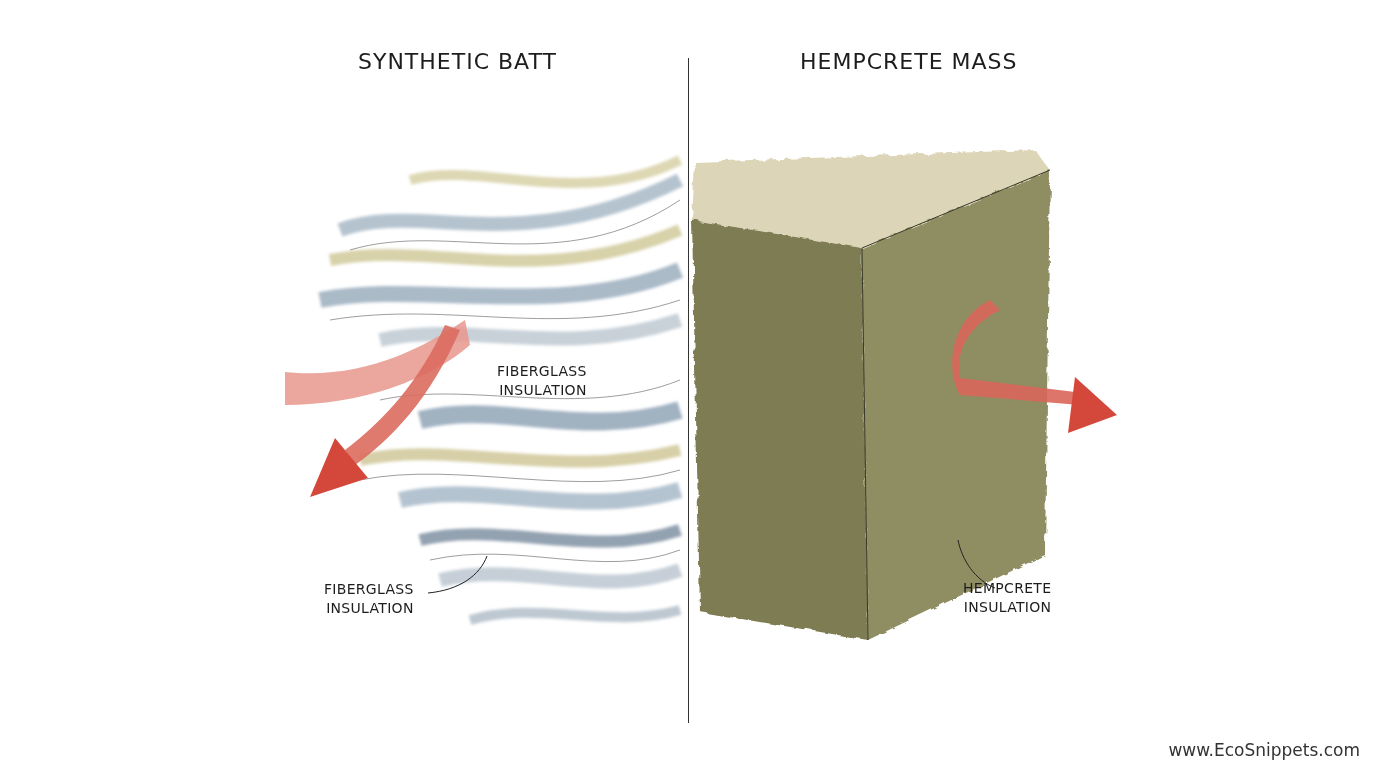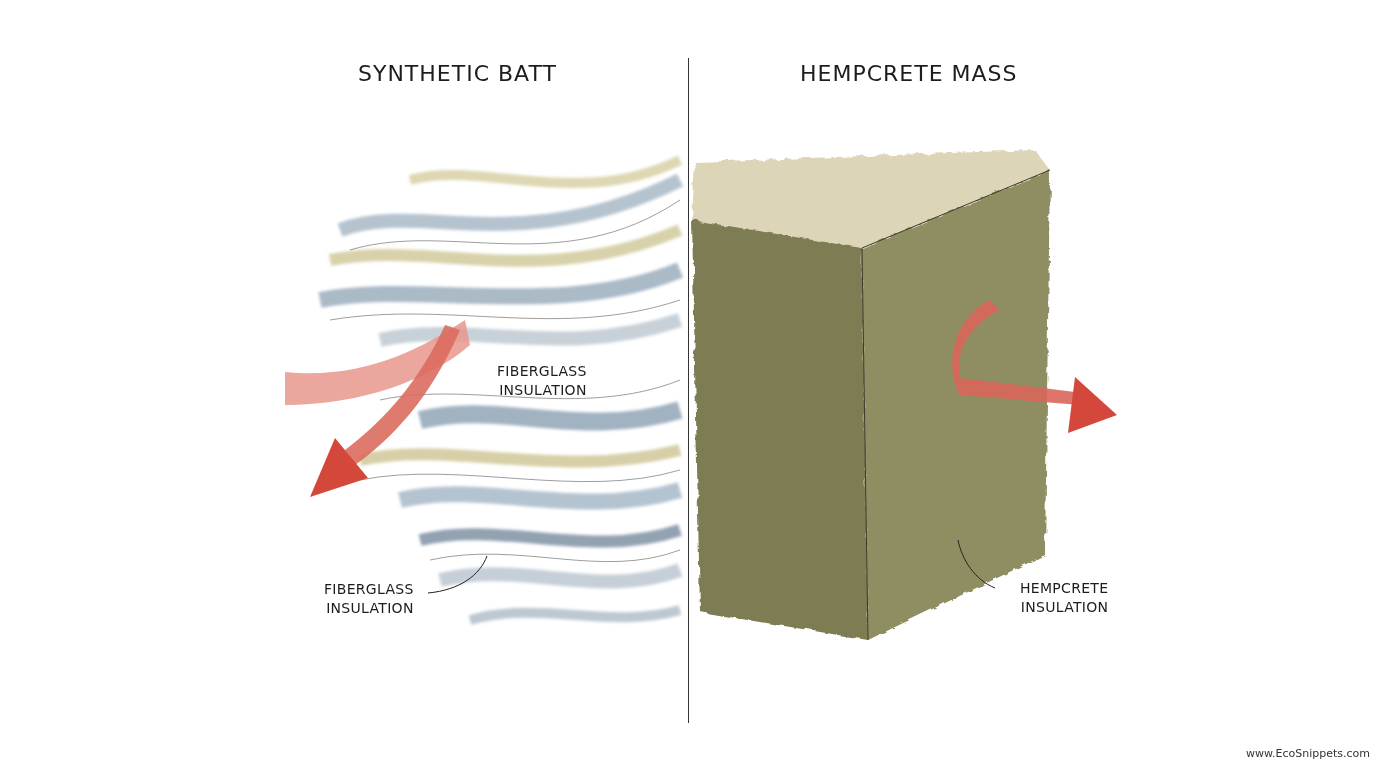--- a/index.html
+++ b/index.html
@@ -1,21 +1,21 @@
 <!DOCTYPE html>
 <html><head>
 <meta charset="utf-8">
 <style>
   html,body{margin:0;padding:0;background:#ffffff;}
   body{width:1376px;height:768px;position:relative;overflow:hidden;font-family:"DejaVu Sans","Liberation Sans",sans-serif;color:#1d1d1d;}
-  .title{position:absolute;top:61px;font-size:22px;letter-spacing:1px;font-weight:400;white-space:nowrap;}
+  .title{position:absolute;top:49px;font-size:22px;letter-spacing:1px;font-weight:400;white-space:nowrap;}
   .label{position:absolute;font-size:14px;line-height:19px;letter-spacing:0.3px;text-align:right;white-space:nowrap;}
   .divider{position:absolute;left:688px;top:58px;width:1px;height:665px;background:#333;}
   svg.art{position:absolute;left:0;top:0;}
-  .credit{position:absolute;right:6px;bottom:8px;font-size:11px;color:#333;}
+  .credit{position:absolute;right:16px;bottom:8px;font-size:17px;color:#333;}
 </style>
 </head>
 <body>
 
 <div class="title" style="left:358px;">SYNTHETIC BATT</div>
 <div class="title" style="left:800px;">HEMPCRETE MASS</div>
 <div class="divider"></div>
 
 <svg class="art" width="1376" height="768" viewBox="0 0 1376 768">
   <defs>
@@ -77,18 +77,18 @@
 <div class="label" style="left:497px;top:362px;">
   <div>FIBERGLASS</div>
   <div>INSULATION</div>
 </div>
 
 <div class="label" style="left:324px;top:580px;">
   <div>FIBERGLASS</div>
   <div>INSULATION</div>
 </div>
 
-<div class="label" style="left:1020px;top:579px;">
+<div class="label" style="left:963px;top:579px;">
   <div>HEMPCRETE</div>
   <div>INSULATION</div>
 </div>
 
 <div class="credit">www.EcoSnippets.com</div>
 
 </body></html>

